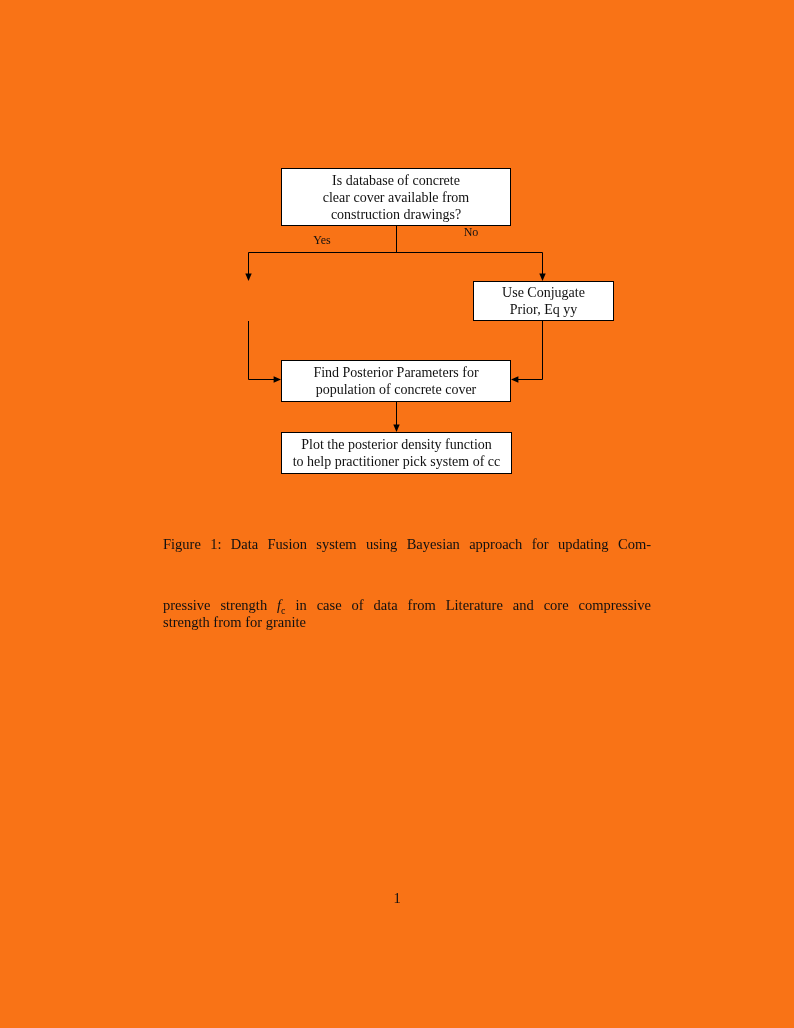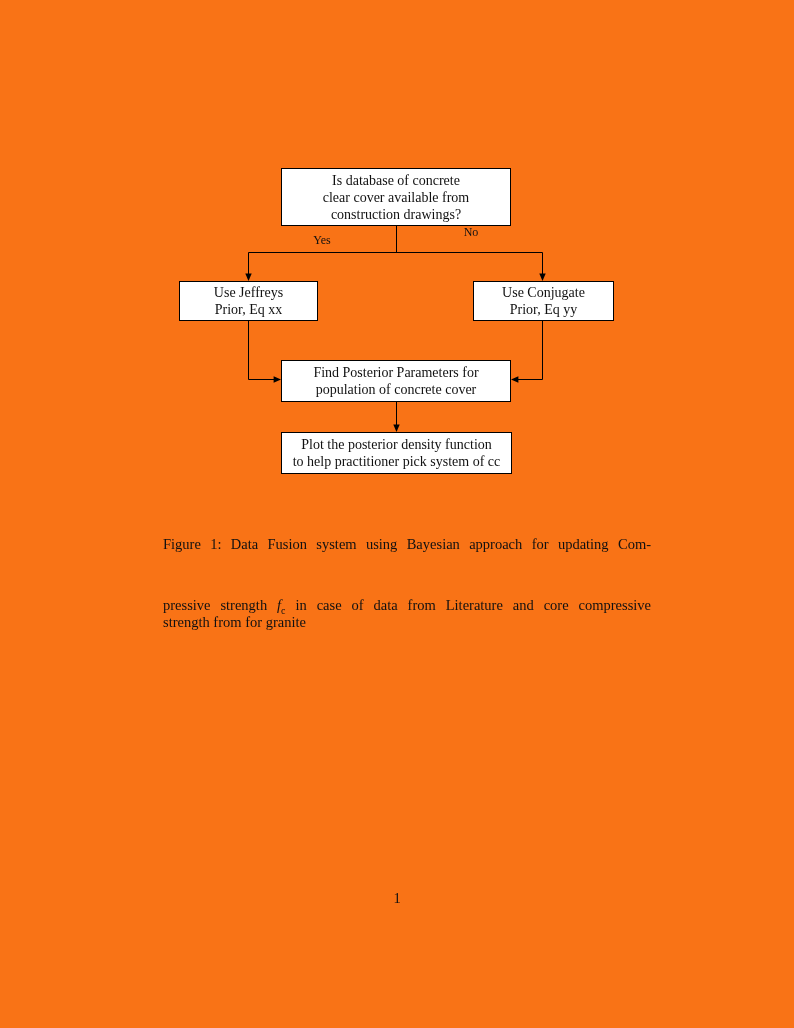--- a/index.html
+++ b/index.html
@@ -105,24 +105,20 @@
 
   <div class="node" style="left:281px; top:168px; width:230px; height:58px;">
     <div>Is database of concrete</div>
     <div>clear cover available from</div>
     <div>construction drawings?</div>
   </div>
 
   <div class="edge-label" style="left:322px; top:232px;">Yes</div>
   <div class="edge-label" style="left:471px; top:224px;">No</div>
 
-  <div class="node" style="left:179px; top:281px; width:139px; height:40px;">
-    <div>Use Jeffreys</div>
-    <div>Prior, Eq xx</div>
-  </div>
 
   <div class="node" style="left:473px; top:281px; width:141px; height:40px;">
     <div>Use Conjugate</div>
     <div>Prior, Eq yy</div>
   </div>
 
   <div class="node" style="left:281px; top:360px; width:230px; height:42px;text-align:center;">
     <div>Find Posterior Parameters for</div>
     <div>population of concrete cover</div>
   </div>

